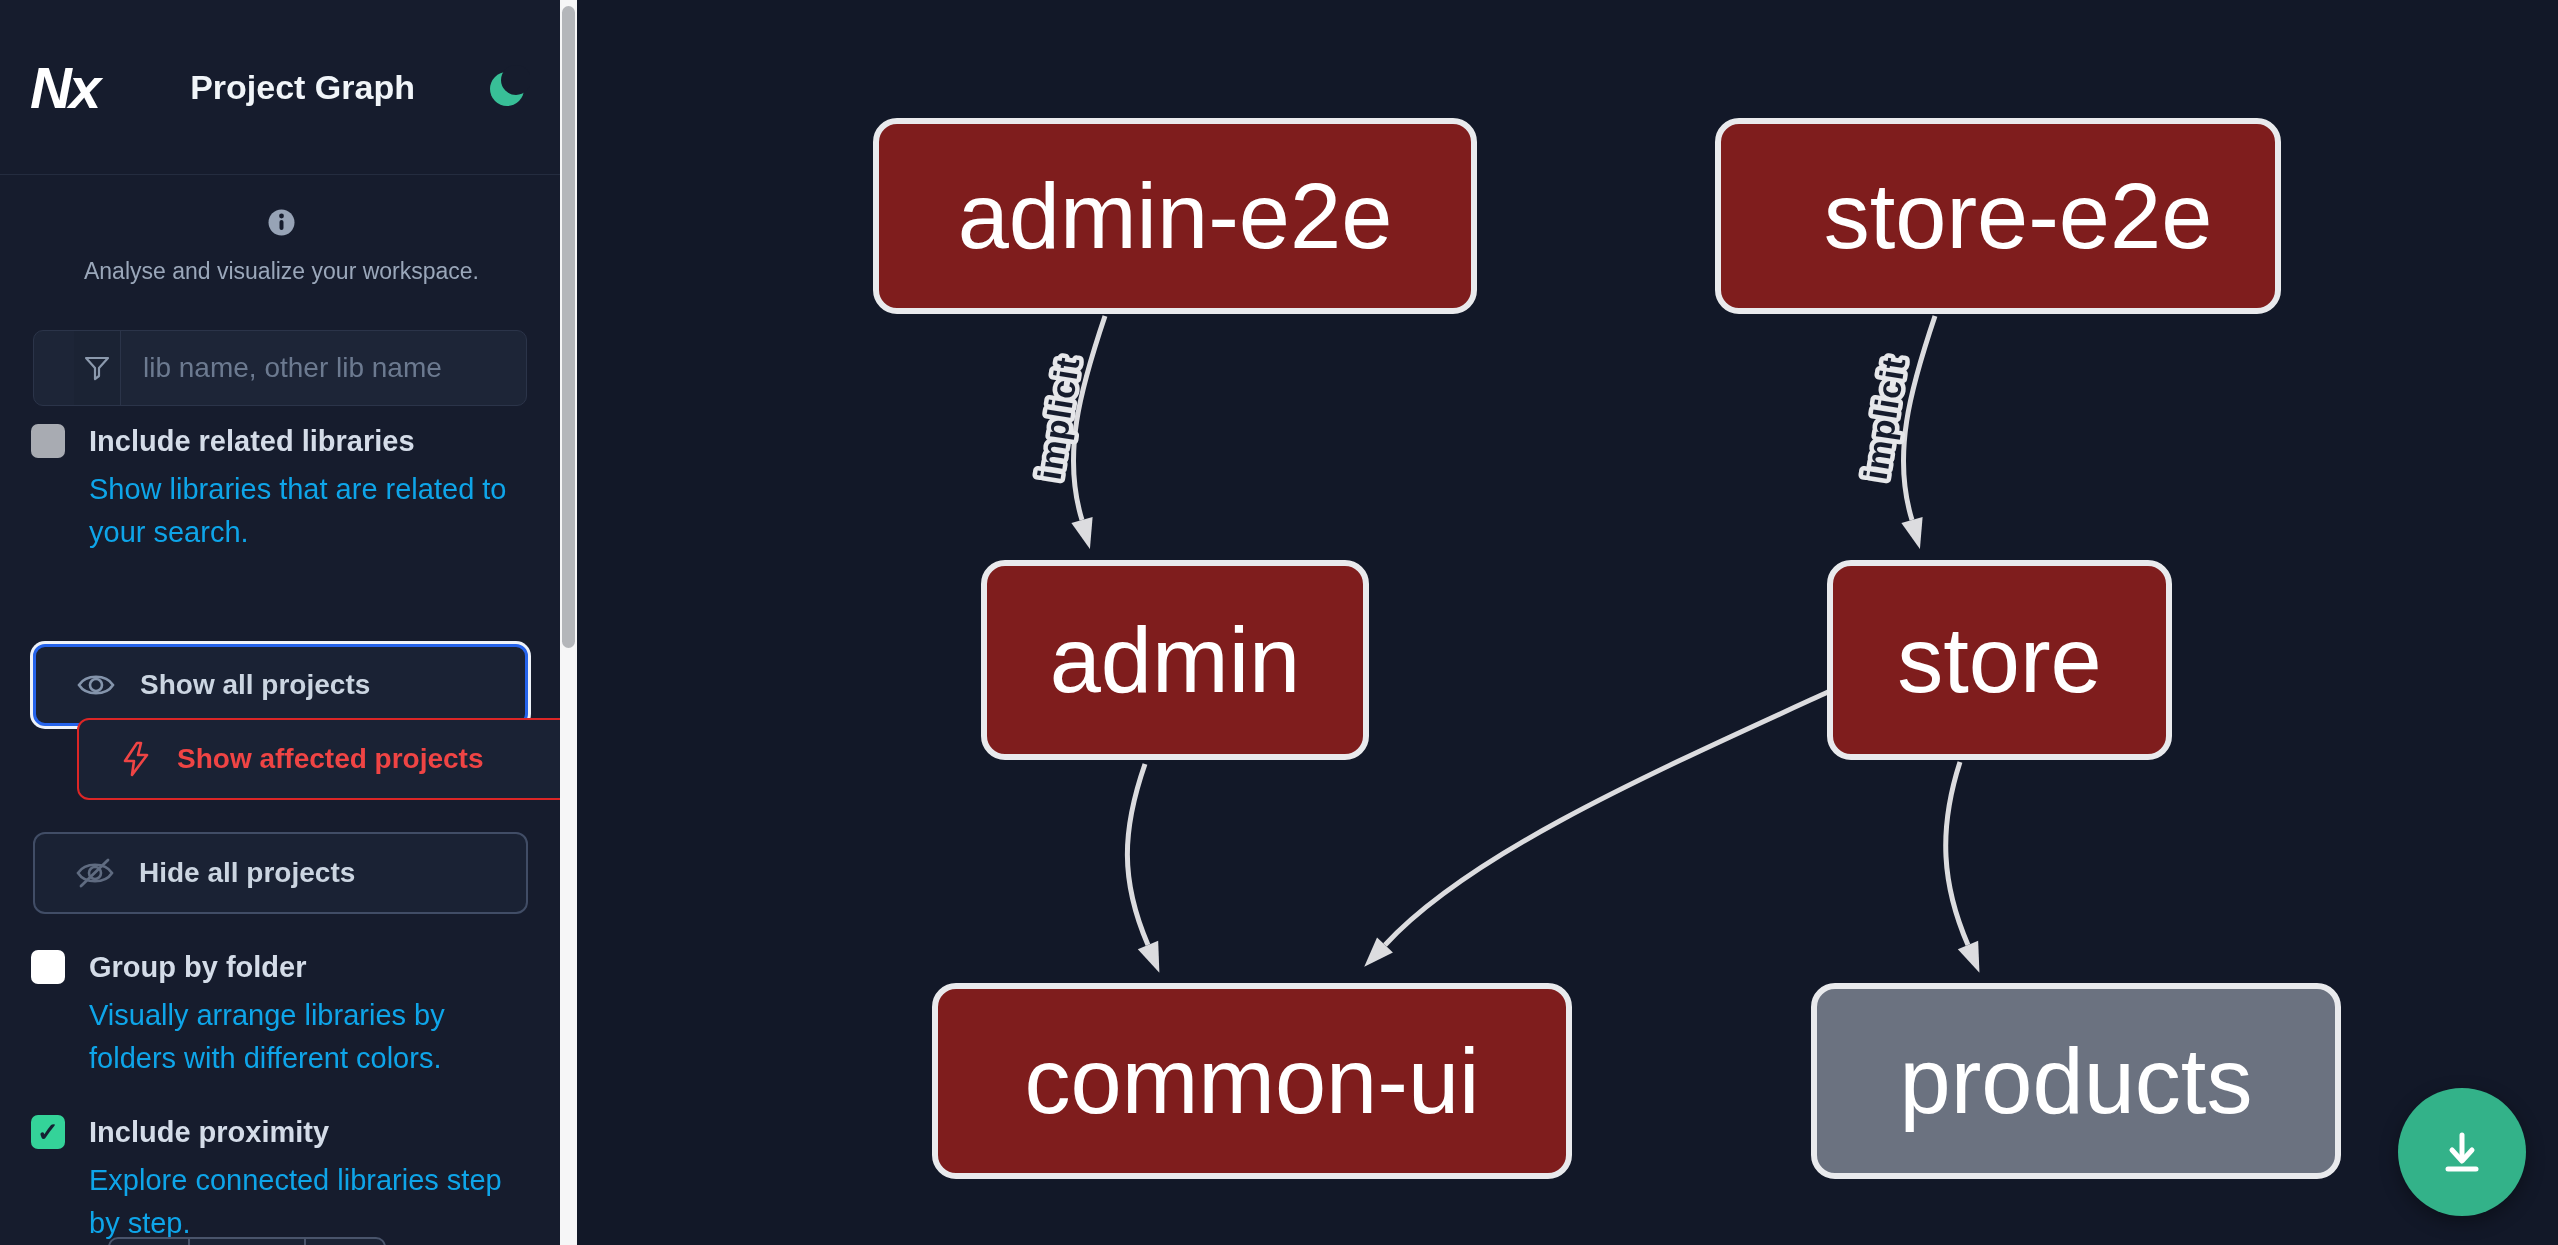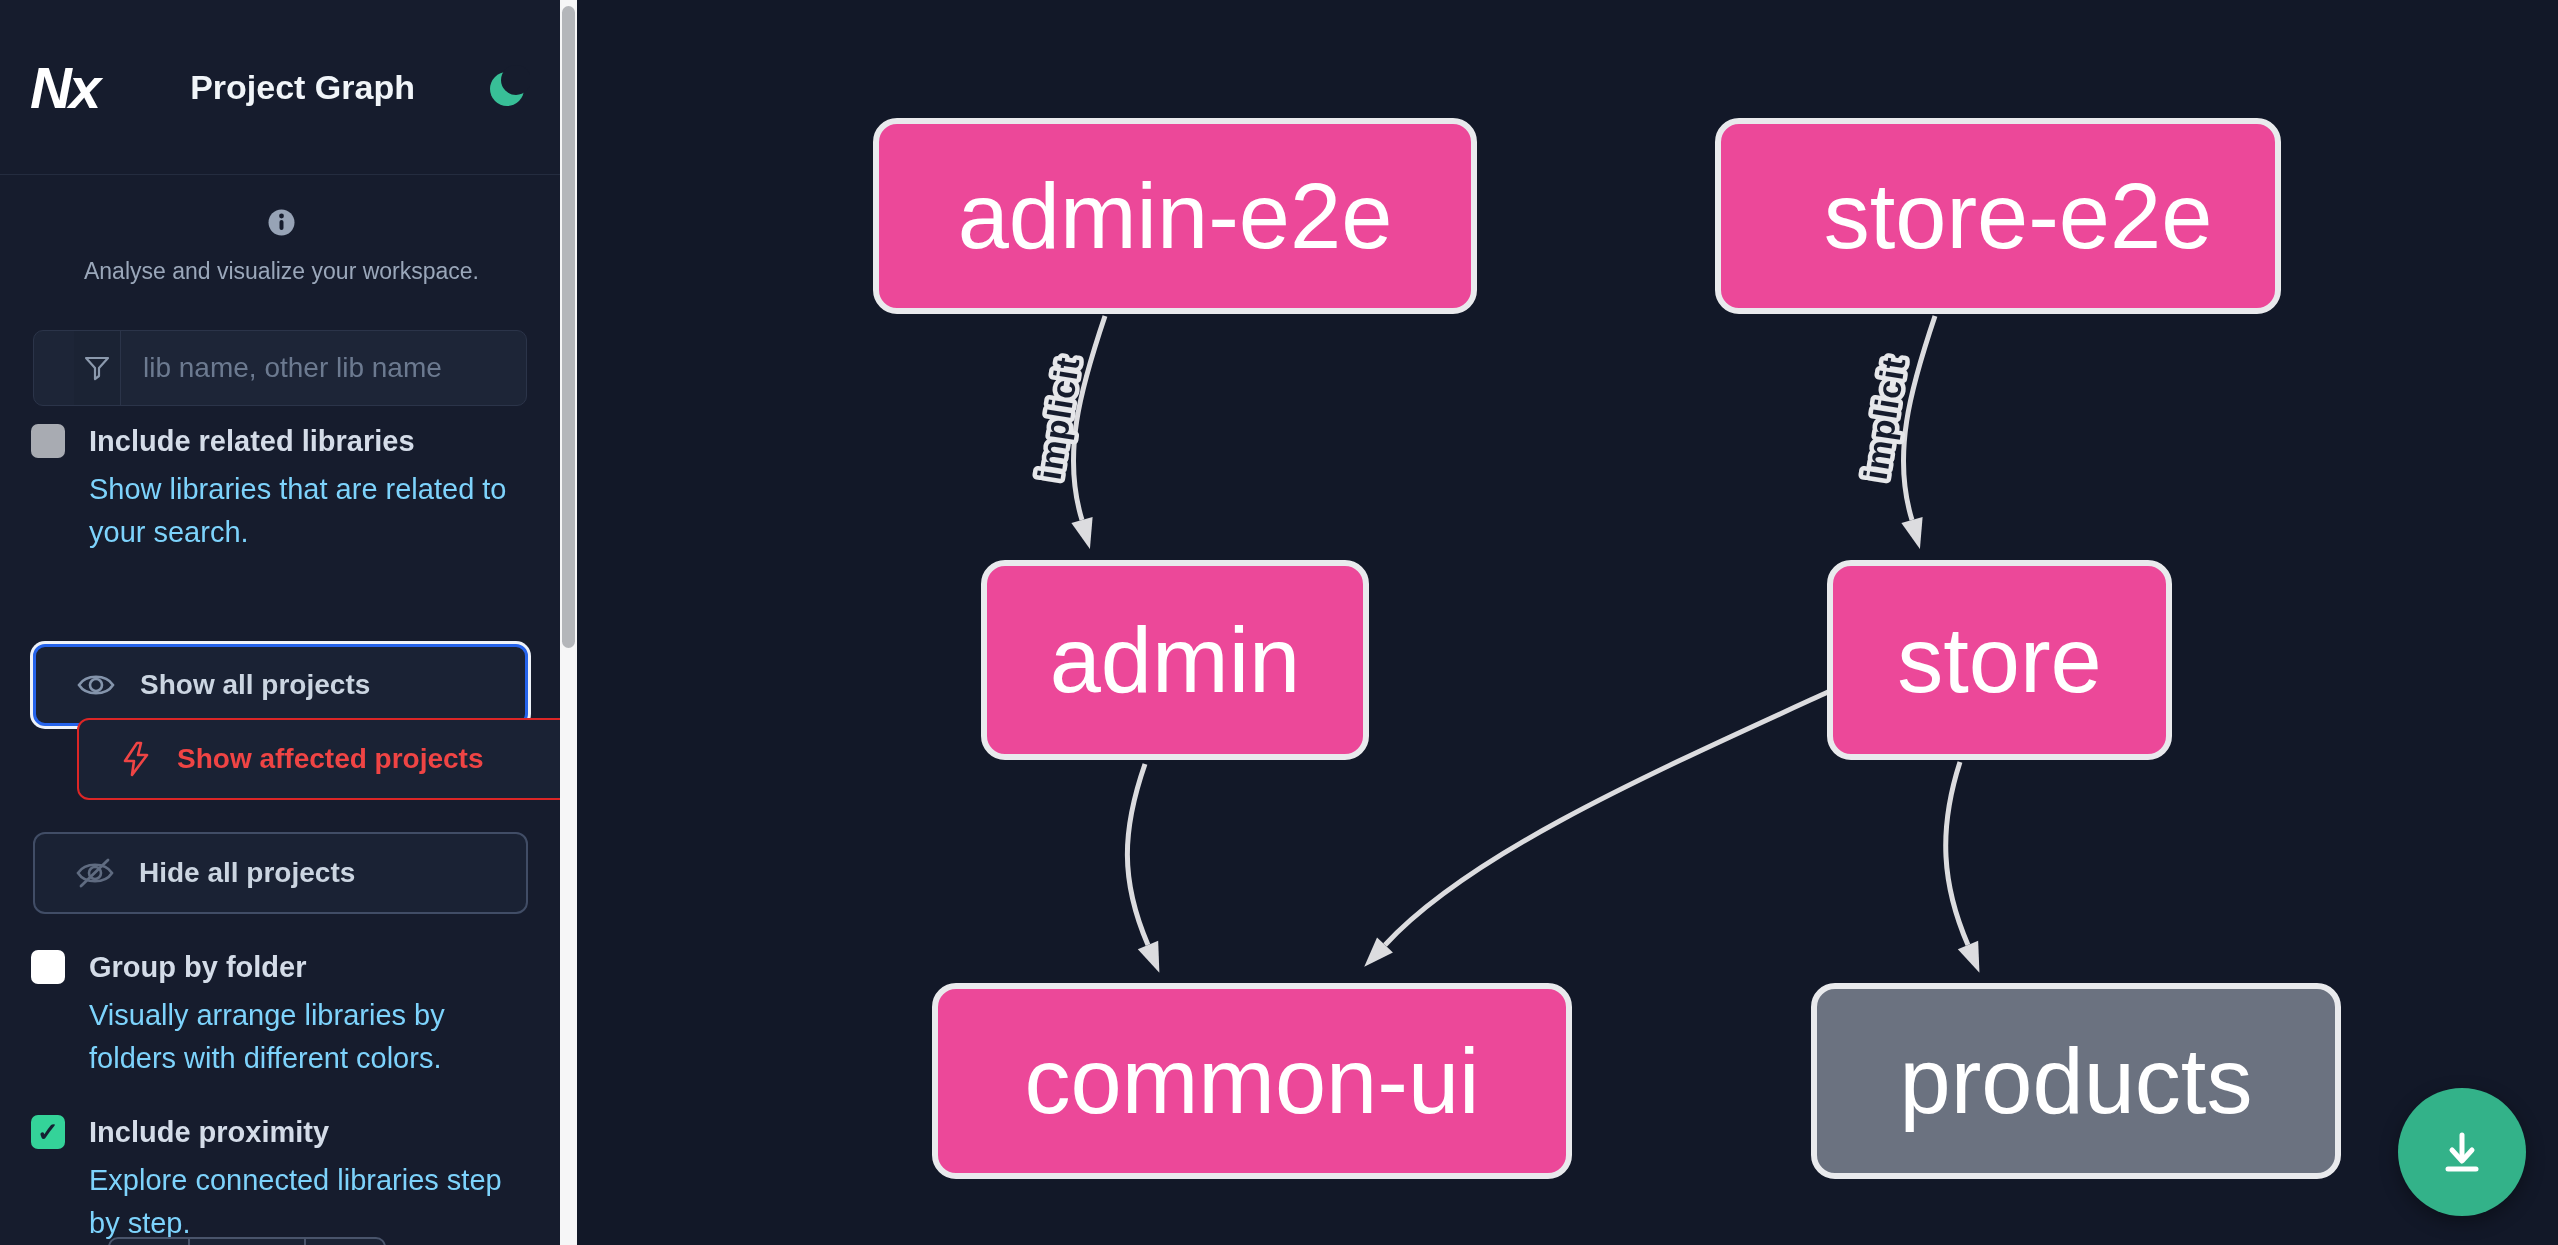--- a/index.html
+++ b/index.html
@@ -31,21 +31,21 @@
   }
   .search-box input::placeholder{color:#6c7a90;}
   .opt-row{position:absolute;left:31px;width:500px;}
   .opt-head{display:flex;align-items:center;gap:24px;}
   .cb{width:34px;height:34px;border-radius:7px;flex:0 0 auto;display:flex;align-items:center;justify-content:center;cursor:pointer;}
   .cb-gray{background:#a8abb2;}
   .cb-white{background:#ffffff;}
   .cb-green{background:#34d399;}
   .cb .tick{font-size:26px;font-weight:700;color:#152032;line-height:1;}
   .opt-label{font-size:29px;font-weight:700;color:#d4dce8;}
-  .opt-desc{margin:10px 0 0 58px;font-size:29px;line-height:43px;color:#7dd3fc;width:450px;}
+  .opt-desc{margin:10px 0 0 58px;font-size:29px;line-height:43px;color:#0ea5e9;width:450px;}
   .sb-btn{
     position:absolute;left:33px;width:495px;height:82px;border-radius:12px;
     background:#1a2234;display:flex;align-items:center;gap:24px;padding:0 0 0 40px;
     border:2px solid #414d66;cursor:pointer;font-family:"Liberation Sans",sans-serif;
   }
   .sb-btn span{font-size:28px;font-weight:700;color:#cbd5e1;}
   .btn-blue{border:3px solid #2563eb;box-shadow:0 0 0 3px #eef2f9;}
   .btn-red{border:2px solid #dc2626;}
   .btn-red span{color:#ef4444;}
   .stepper{
@@ -64,21 +64,21 @@
   .edge-arrow{fill:#dcdcdf;}
   .edge-label{
     font-family:"Liberation Sans",sans-serif;font-size:33px;font-weight:700;letter-spacing:1px;
     fill:#161c2d;stroke:#e6e7ea;stroke-width:9px;paint-order:stroke;stroke-linejoin:round;
   }
   .gnode{
     position:absolute;display:flex;align-items:center;justify-content:center;
     border:6px solid #e9eaed;border-radius:24px;color:#ffffff;font-size:92px;
     cursor:pointer;transform:translateX(-577px);
   }
-  .gnode.affected{background:#ec4899;}
+  .gnode.affected{background:#7f1d1d;}
   .gnode.normal{background:#6b7280;}
   #fab{
     position:absolute;left:1821px;top:1088px;width:128px;height:128px;border-radius:50%;
     background:#33b289;border:none;display:flex;align-items:center;justify-content:center;
     cursor:pointer;box-shadow:0 6px 18px rgba(0,0,0,.35);
   }
 </style>
 </head>
 <body>
 

